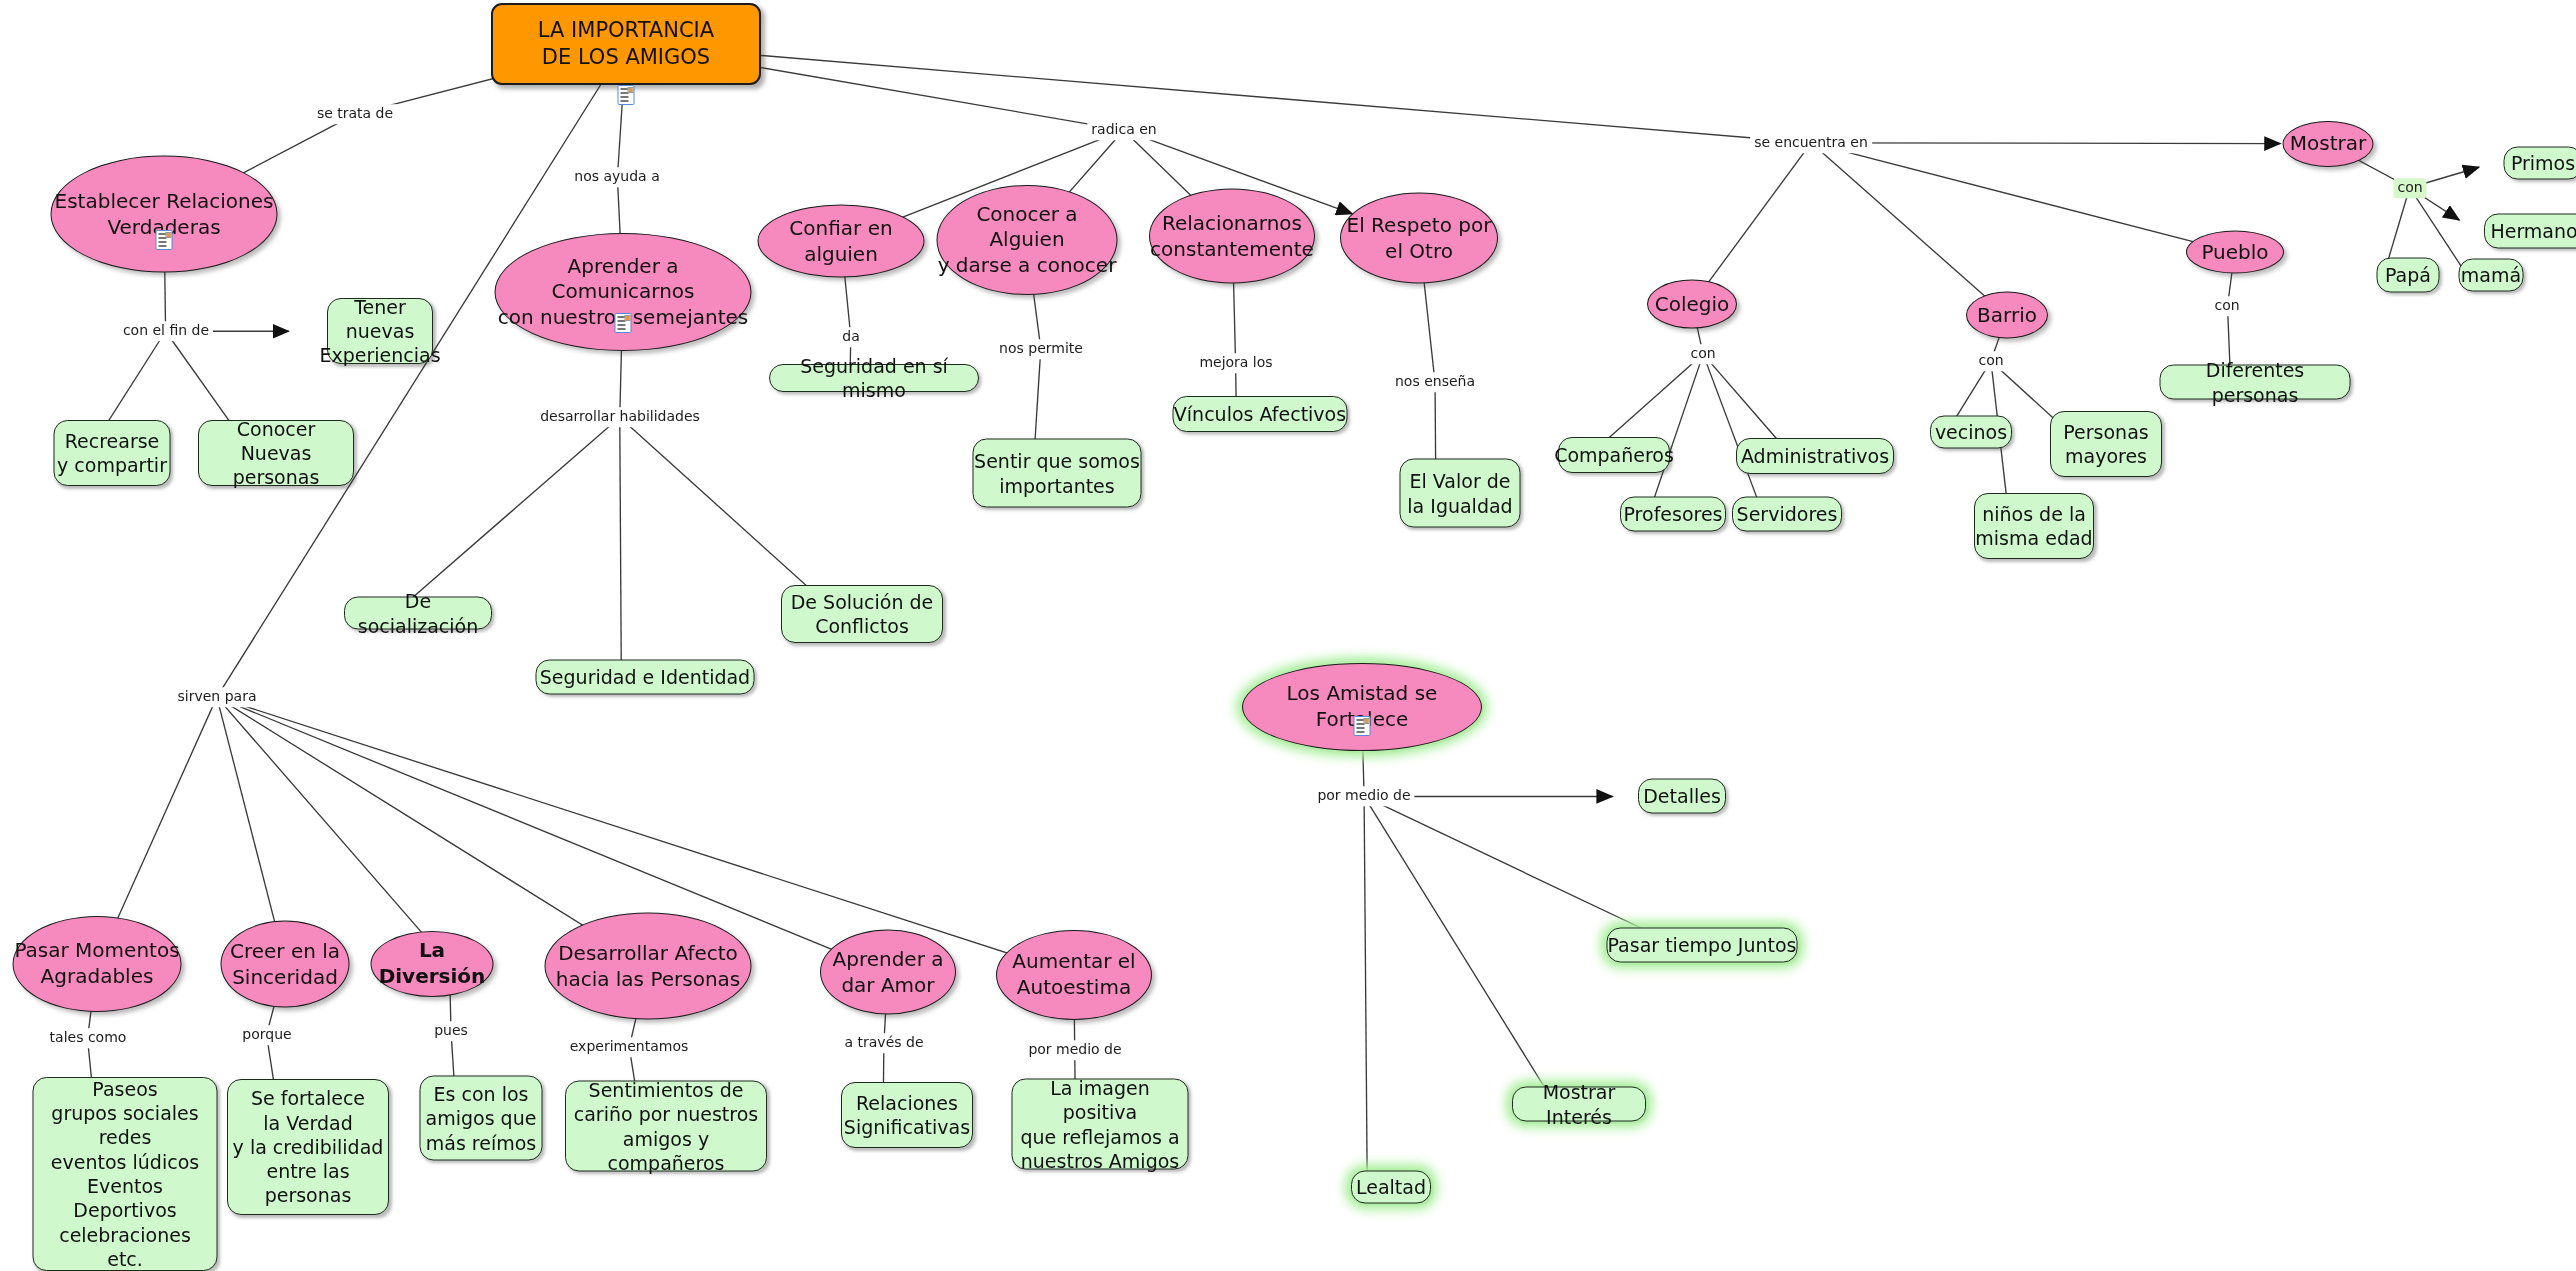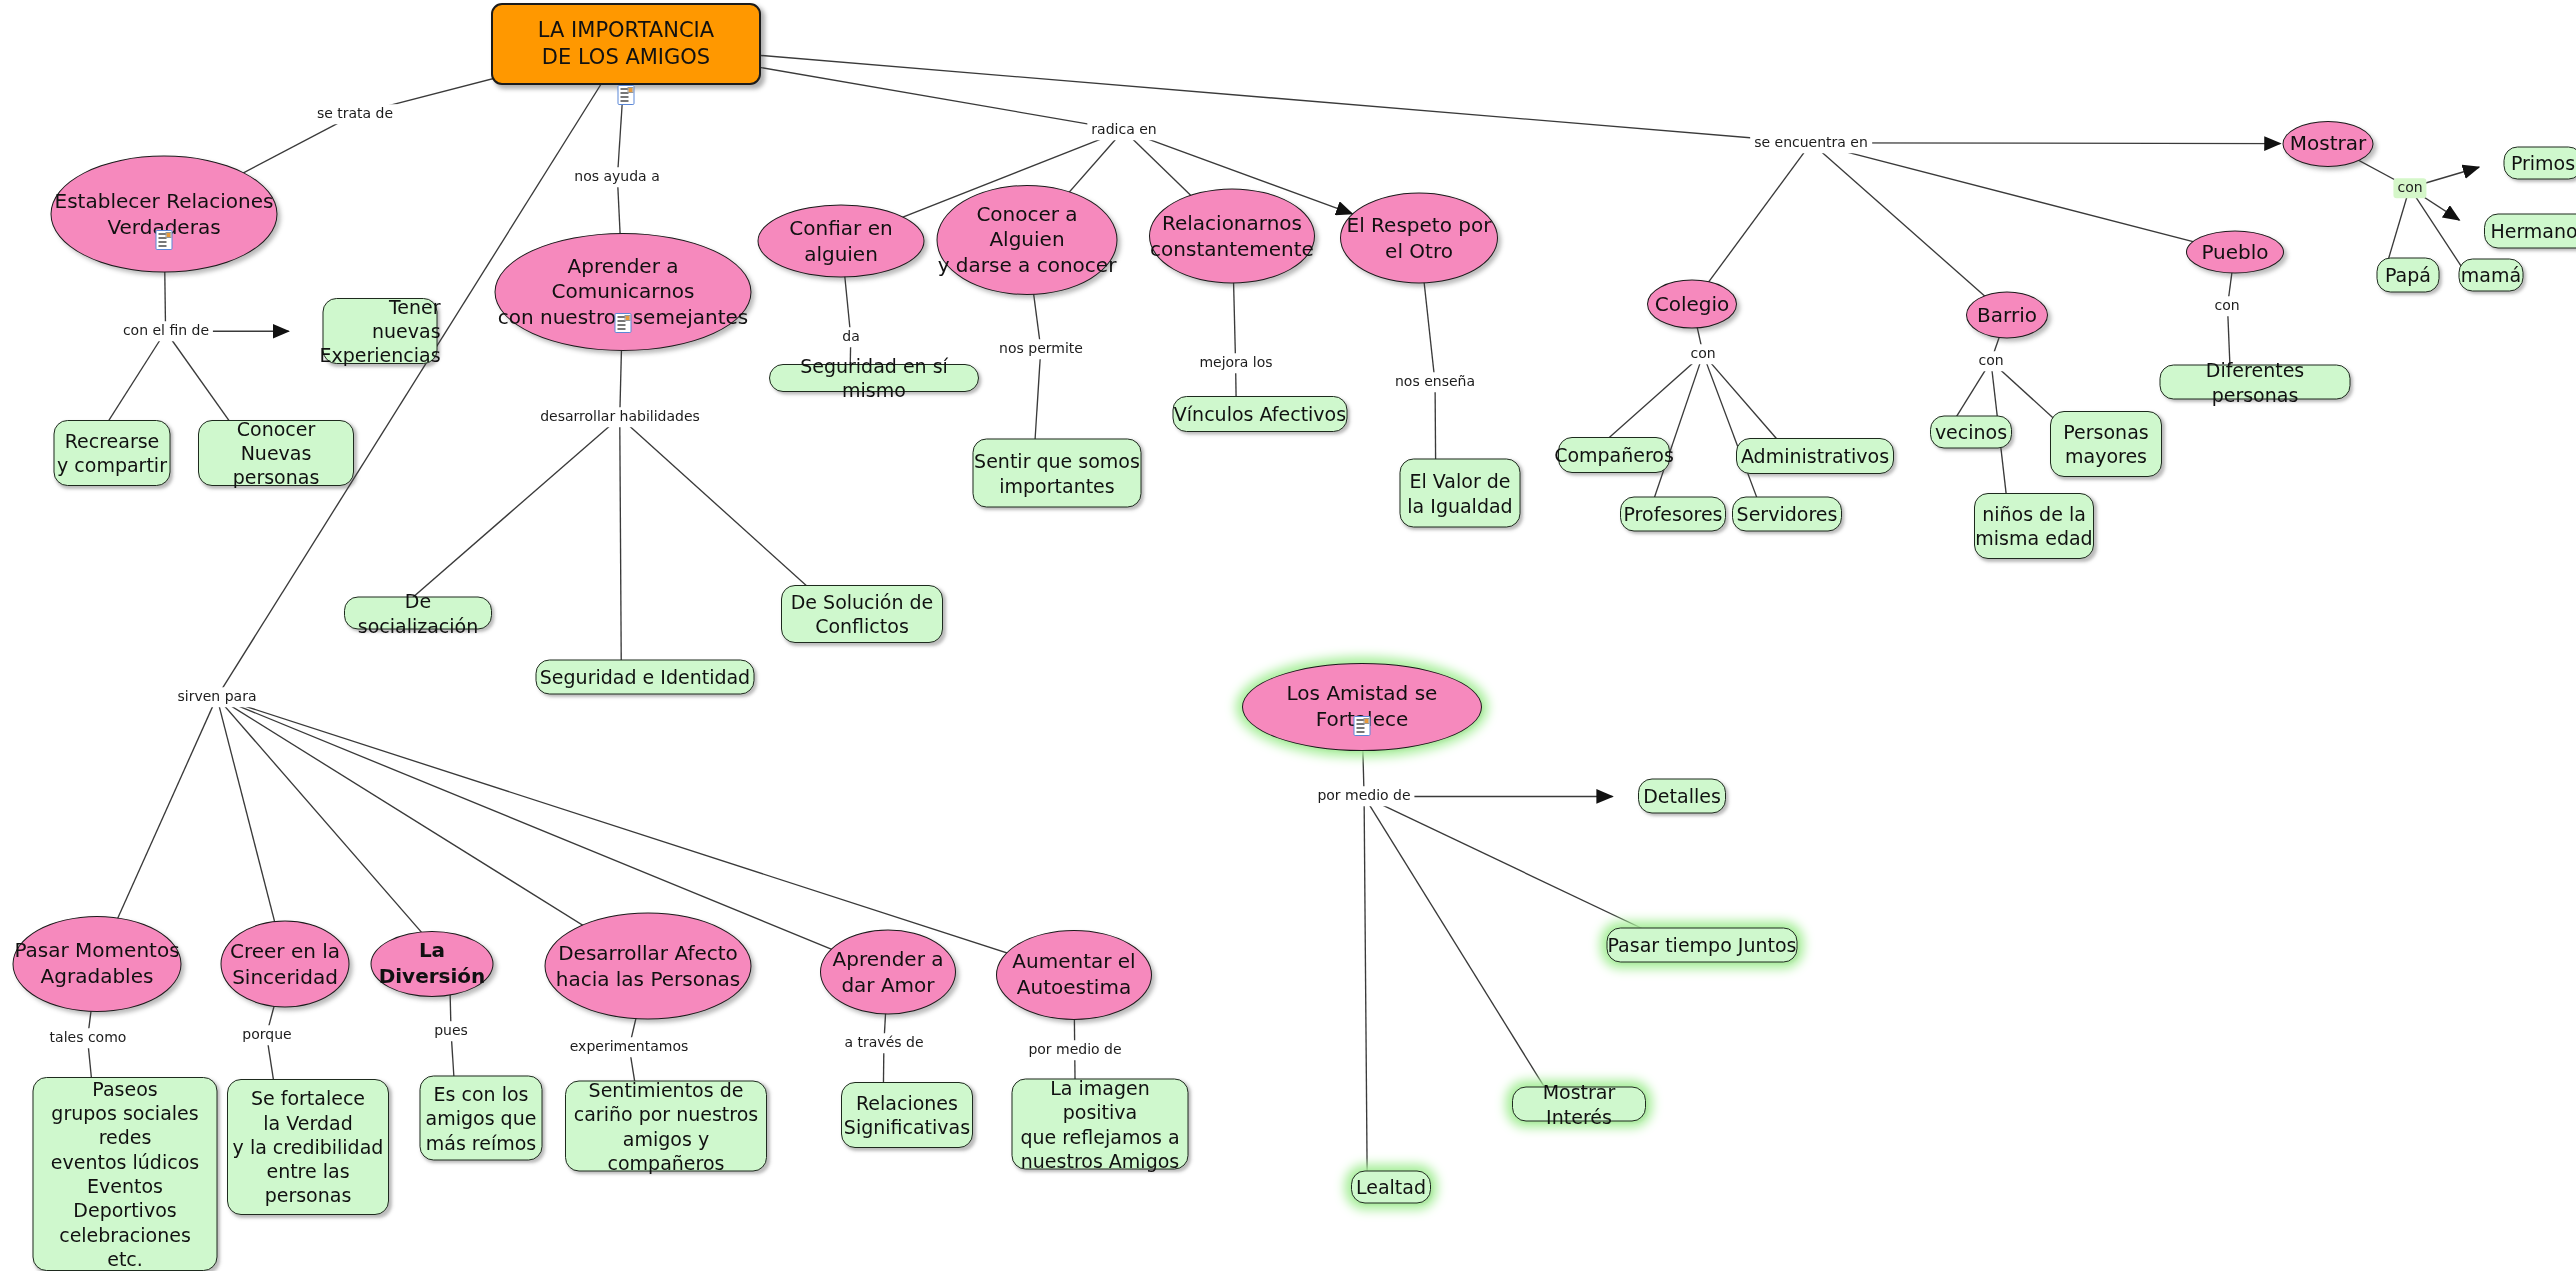--- a/index.html
+++ b/index.html
@@ -133,21 +133,21 @@
 Agradables</span></div>
     <div class="node concept" style="left: 285px; top: 964px; width: 129px; height: 87px;"><span>Creer en la
 Sinceridad</span></div>
     <div class="node concept" style="left: 432px; top: 964px; width: 123px; height: 66px; font-weight: bold;"><span>La Diversión</span></div>
     <div class="node concept" style="left: 648px; top: 966px; width: 207px; height: 107px;"><span>Desarrollar Afecto
 hacia las Personas</span></div>
     <div class="node concept" style="left: 888px; top: 972px; width: 136px; height: 85px;"><span>Aprender a
 dar Amor</span></div>
     <div class="node concept" style="left: 1074px; top: 975px; width: 156px; height: 90px;"><span>Aumentar el
 Autoestima</span></div>
-    <div class="node box" style="left: 356px; top: 331px; width: 115px; height: 66px; text-align: right;"><span>Tener nuevas
+    <div class="node box" style="left: 356px; top: 331px; width: 106px; height: 66px;"><span>Tener nuevas
 Experiencias</span></div>
     <div class="node box" style="left: 88px; top: 453px; width: 117px; height: 66px;"><span>Recrearse
 y compartir</span></div>
     <div class="node box" style="left: 252px; top: 453px; width: 156px; height: 66px;"><span>Conocer Nuevas
 personas</span></div>
     <div class="node box" style="left: 850px; top: 378px; width: 210px; height: 28px;"><span>Seguridad en sí mismo</span></div>
     <div class="node box" style="left: 1033px; top: 473px; width: 169px; height: 69px;"><span>Sentir que somos
 importantes</span></div>
     <div class="node box" style="left: 1236px; top: 414px; width: 175px; height: 36px;"><span>Vínculos Afectivos</span></div>
     <div class="node box" style="left: 1436px; top: 493px; width: 121px; height: 69px;"><span>El Valor de

